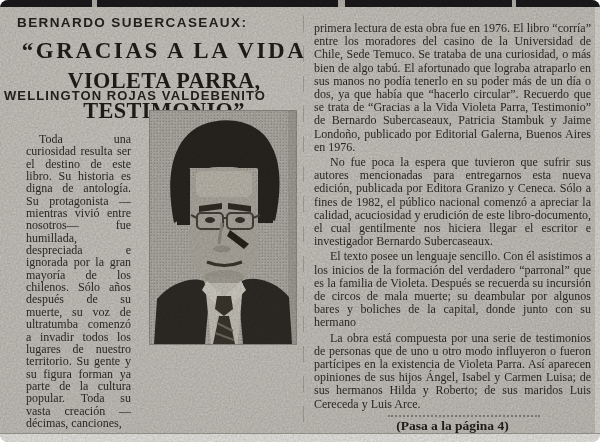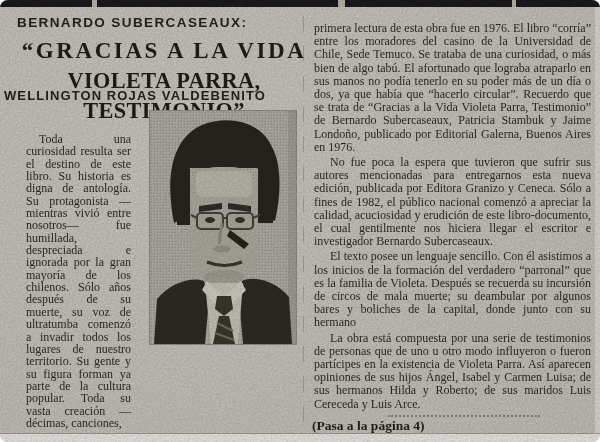--- a/index.html
+++ b/index.html
@@ -30,21 +30,21 @@
   .wide-col p{margin:0;}
   .wide-col p.indent{text-indent:16px;}
   .col-rule{position:absolute;left:303px;top:16px;width:1px;height:414px;opacity:.55;
             background:repeating-linear-gradient(180deg,#8a877f 0 16px,transparent 16px 30px);}
   .right-col{position:absolute;left:312px;top:20px;width:281px;font-size:12px;
              line-height:13.2px;text-align:justify;}
   .right-col p{margin:2px;}
   .right-col p.indent{text-indent:16px;}
   .dash-rule{position:absolute;left:388px;top:415px;width:152px;height:0;
              border-top:2px dotted #56534b;opacity:.55;}
-  .continuation{position:absolute;left:312px;top:418px;width:281px;text-align:left;
+  .continuation{position:absolute;left:312px;top:418px;width:281px;text-align:center;
                 font-weight:bold;font-size:13.5px;color:#22201b;}
   .grain{position:absolute;left:0;top:0;pointer-events:none;mix-blend-mode:multiply;opacity:.22;}
 </style>
 </head>
 <body>
 
 <div class="scan">
 
   <div class="top-band">
     <div class="band-gap gap1"></div>

